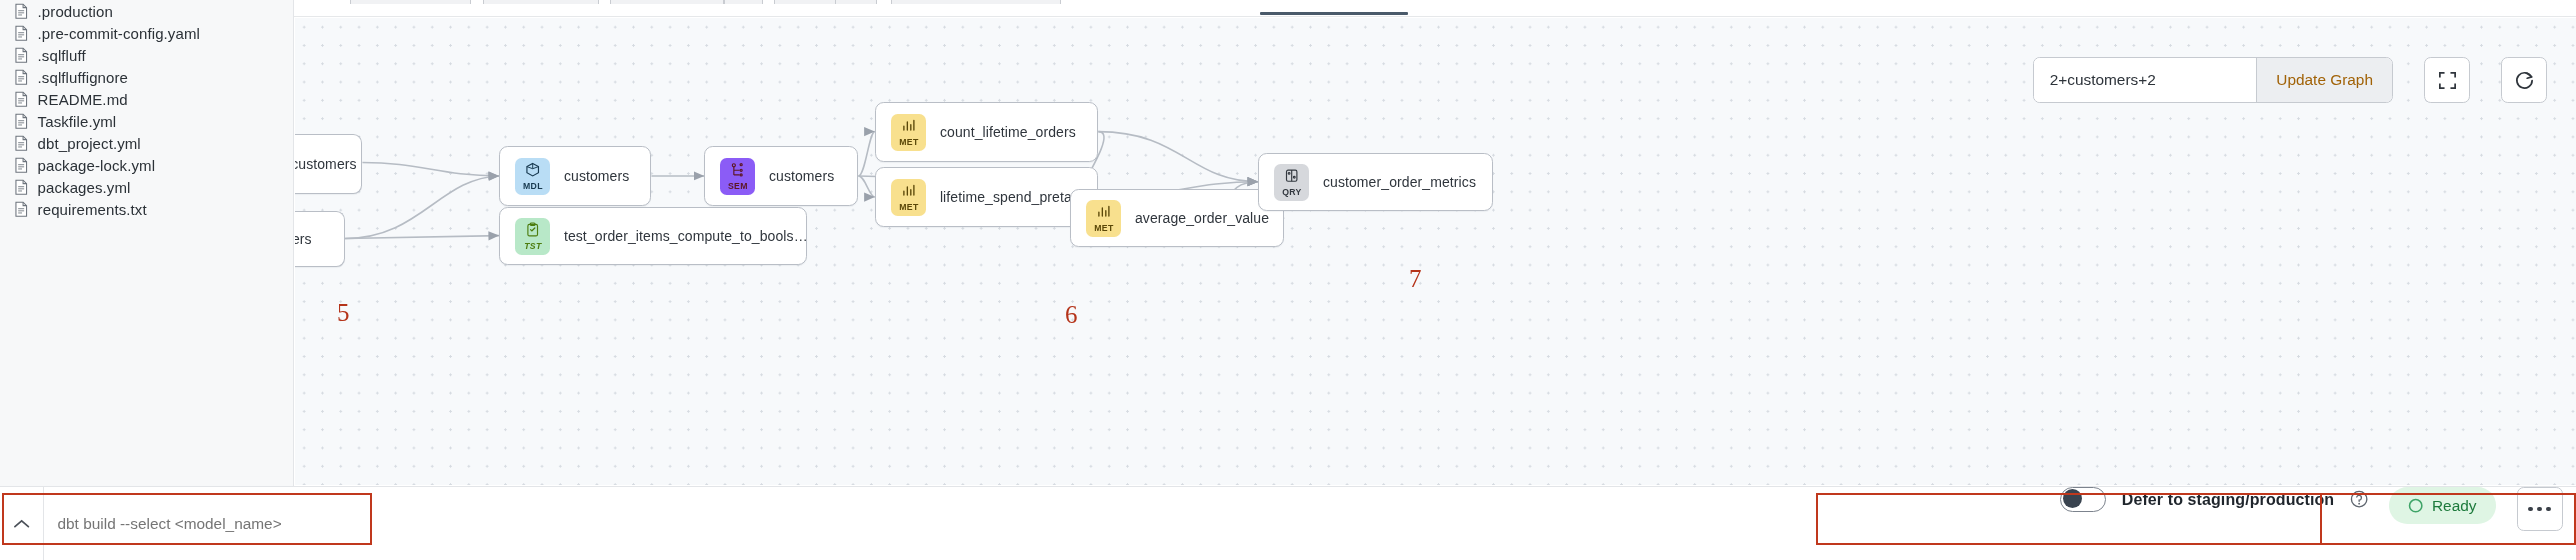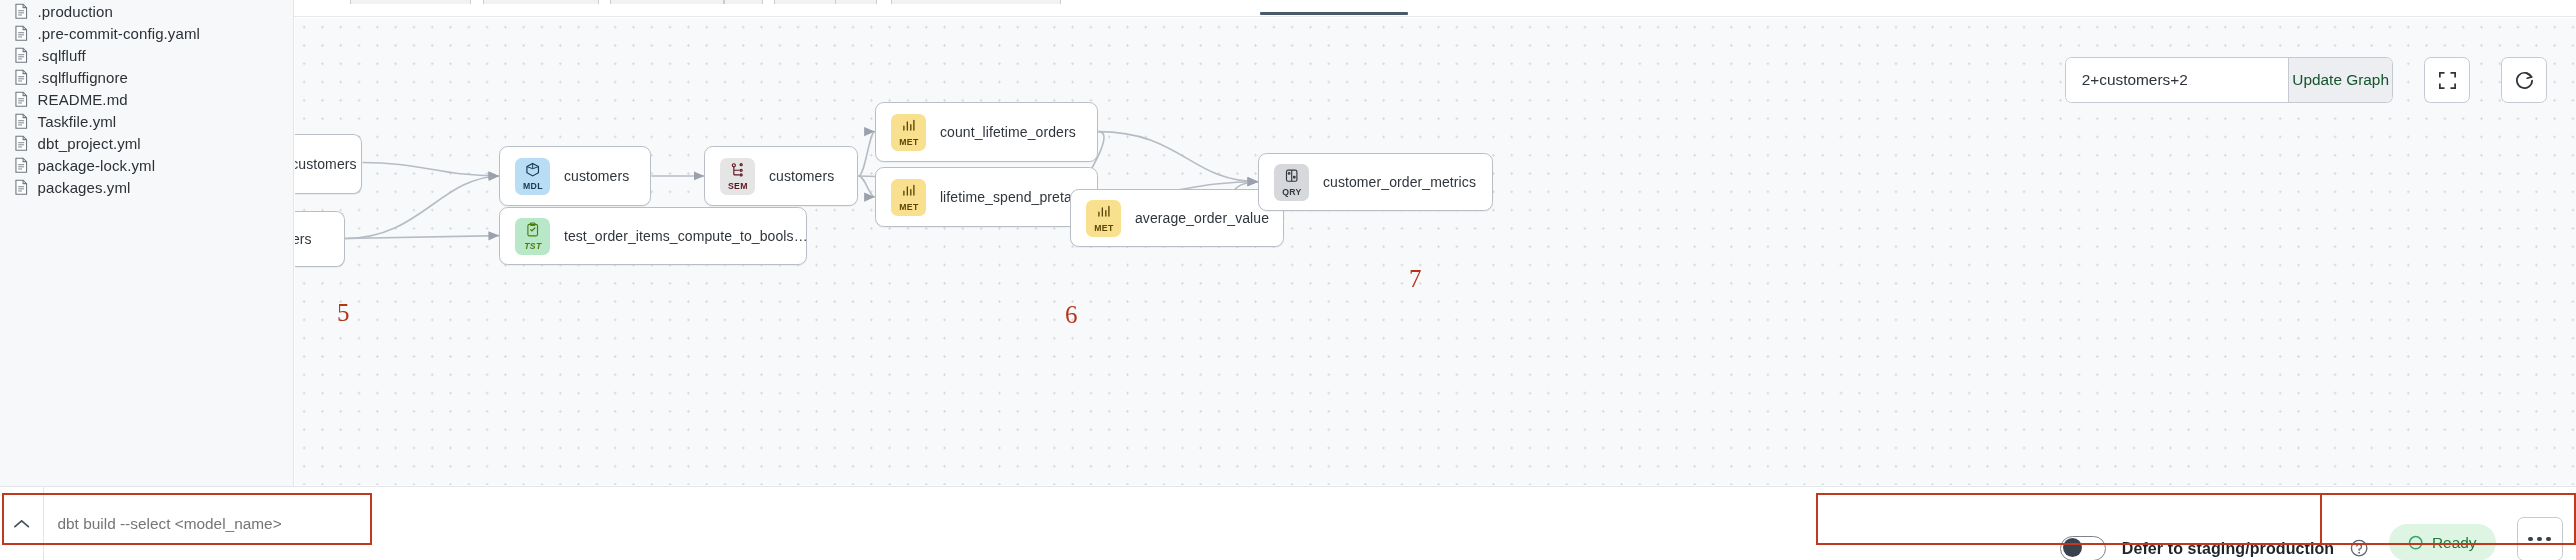--- a/index.html
+++ b/index.html
@@ -89,21 +89,21 @@
   }
   .badge .glyph { line-height: 1; }
   .badge .code {
     font-size: 8.7px; font-weight: 700;
     letter-spacing: 0.3px;
     line-height: 1;
     margin-top: 1px;
   }
   .badge-mdl { background: #b9ddf5; color: #17394f; }
   .badge-tst { background: #b8e8c8; color: #4d7c0f; font-style: italic; }
-  .badge-sem { background: #e5e5e5; color: #5c1724; }
+  .badge-sem { background: #8b5cf6; color: #5c1724; }
   .badge-met { background: #f8e08e; color: #5a4708; }
   .badge-qry { background: #d6d8dc; color: #33383f; }
 
   .node-label {
     font-size: 14px;
     color: #2f353c;
     white-space: nowrap;
     letter-spacing: 0.1px;
   }
   .node.clipped-left { border-left: none; border-radius: 0 8.7px 8.7px 0; }
@@ -127,25 +127,25 @@
     padding: 0 15.4px;
     font-size: 15.4px;
     color: #2d333a;
     background: #fff;
     border: none;
     outline: none;
     font-family: "Liberation Sans", sans-serif;
   }
   .update-btn {
     display: flex; align-items: center; justify-content: center;
-    padding: 0 3px;
+    padding: 0 19px;
     background: #eceef1;
     border-left: 1px solid #c6cad0;
     font-size: 15.4px;
-    color: #14532d;
+    color: #a16207;
     white-space: nowrap;
     cursor: pointer;
     font-family: "Liberation Sans", sans-serif;
   }
   .icon-btn {
     width: 46px; height: 46px;
     background: #fff;
     border: 1px solid #c6cad0;
     border-radius: 6.7px;
     display: flex; align-items: center; justify-content: center;
@@ -174,21 +174,21 @@
     padding-left: 13.5px;
     font-size: 15.4px;
     color: #868d96;
     border: none; outline: none;
     background: transparent;
     font-family: "Liberation Sans", sans-serif;
   }
   .bottom-right {
     position: absolute; right: 13.5px; top: 0;
     height: 100%;
-    display: flex; align-items: flex-end; gap: 21px;
+    display: flex; align-items: flex-start; gap: 21px;
   }
   .toggle-wrap { display: flex; align-items: center; gap: 15.4px; padding-left: 25px; }
   .toggle {
     width: 46px; height: 25px;
     border: 1.5px solid #7c838d;
     border-radius: 13.5px;
     background: #ffffff;
     position: relative;
     cursor: pointer;
     flex: 0 0 auto;
@@ -335,20 +335,30 @@
         <div class="file-row">
           <span class="file-icon">
             <svg width="14.5" height="16.4" viewBox="0 0 15 17" fill="none" stroke="#6d747d" stroke-width="1.1">
   <path d="M2,1.2 L9.4,1.2 L13,4.8 L13,15.8 L2,15.8 Z" fill="#ffffff"></path>
   <path d="M9.4,1.2 L9.4,4.8 L13,4.8"></path>
   <path d="M4.3,8 L10.5,8 M4.3,10.2 L10.5,10.2 M4.3,12.4 L8.3,12.4" stroke-width=".9"></path>
 </svg>
           </span>
           <span class="file-label">packages.yml</span>
         </div>
+        <div class="file-row">
+          <span class="file-icon">
+            <svg width="14.5" height="16.4" viewBox="0 0 15 17" fill="none" stroke="#6d747d" stroke-width="1.1">
+  <path d="M2,1.2 L9.4,1.2 L13,4.8 L13,15.8 L2,15.8 Z" fill="#ffffff"></path>
+  <path d="M9.4,1.2 L9.4,4.8 L13,4.8"></path>
+  <path d="M4.3,8 L10.5,8 M4.3,10.2 L10.5,10.2 M4.3,12.4 L8.3,12.4" stroke-width=".9"></path>
+</svg>
+          </span>
+          <span class="file-label">requirements.txt</span>
+        </div>
       </div>
   </div>
 
   <div class="tabstrip">
     <div class="tab-stub" style="left:56px;width:121px;"></div>
     <div class="tab-stub" style="left:189px;width:116px;"></div>
     <div class="tab-stub" style="left:316px;width:114px;"></div>
     <div class="tab-stub" style="left:430px;width:39px;"></div>
     <div class="tab-stub" style="left:480px;width:62px;"></div>
     <div class="tab-stub" style="left:541px;width:42px;"></div>

